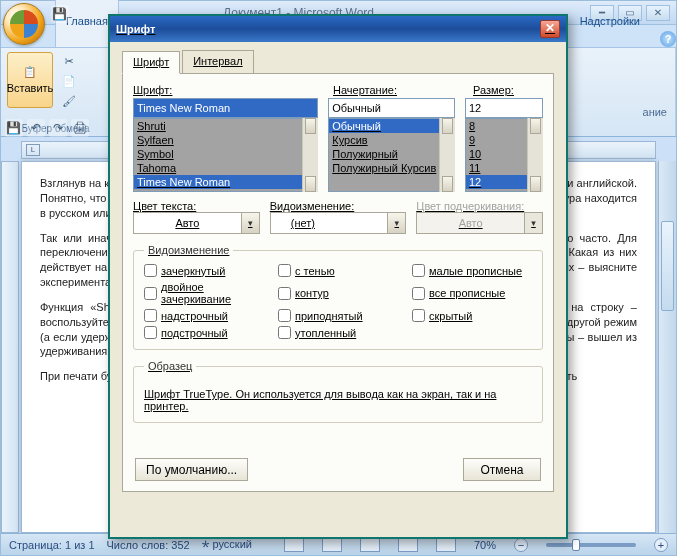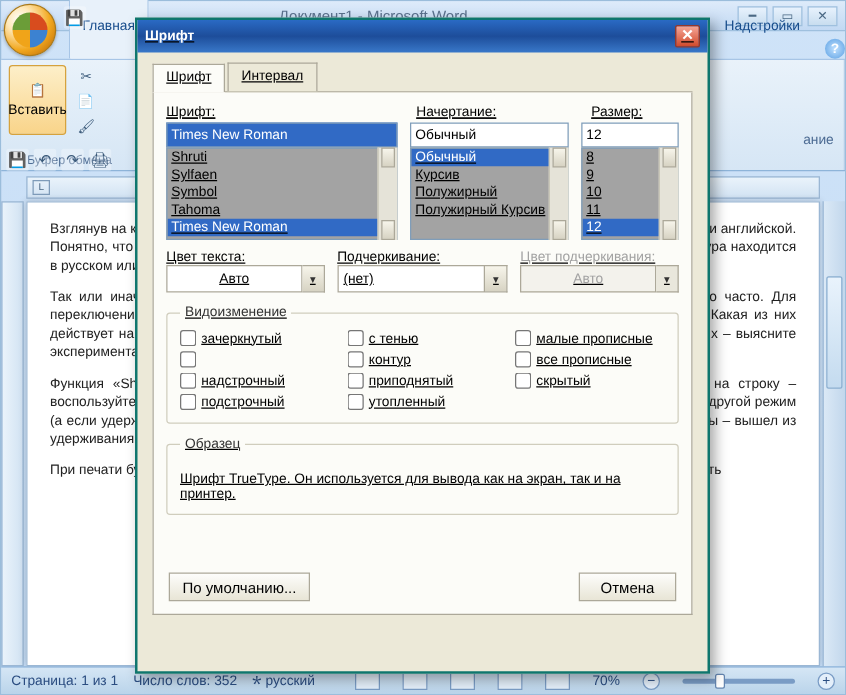--- a/index.html
+++ b/index.html
@@ -70,21 +70,21 @@
   .listbox .item.selected { background:#316ac5; color:#fff; }
   .list-wrap { position:relative; }
   .list-wrap .sb { position:absolute; top:0; right:0; bottom:0; width:16px; background:#e5e3d8; border-left:1px solid #c9c7b8; }
   .list-wrap .sb::before,.list-wrap .sb::after{ content:""; position:absolute; left:2px; right:2px; height:14px; background:linear-gradient(#f7f5eb,#d7d3c3); border:1px solid #aca899;}
   .list-wrap .sb::before{ top:0;} .list-wrap .sb::after{ bottom:0;}
 
   .fields-row { display:flex; gap:10px; margin-top:2px;}
   .col-a{ width:190px;} .col-b{ width:130px;} .col-c{ width:80px;}
 
   .dropdown { display:flex; }
-  .dropdown .dd-box{ flex:1; height:22px; border:1px solid #aca899; background:#fff; padding:2px 4px; display:flex; align-items:center; justify-content:center;}
+  .dropdown .dd-box{ flex:1; height:22px; border:1px solid #aca899; background:#fff; padding:2px 20px; display:flex; align-items:center; justify-content:center;}
   .dropdown .dd-btn{ width:18px; height:22px; border:1px solid #aca899; border-left:none; background:linear-gradient(#f7f5eb,#d7d3c3); display:flex; align-items:center; justify-content:center; cursor:pointer;}
   .dd-btn::after{ content:"▾"; font-size:9px; color:#333;}
   .dd-disabled .dd-box{ color:#a2a2a2; background:#f3f2ec;}
   .dd-disabled .dd-btn{ background:#e9e7dc; }
   .lbl-disabled { color:#a2a2a2; }
 
   fieldset { border:1px solid #d0cdbd; border-radius:3px; padding:8px 10px 10px 10px; margin-top:10px;}
   legend { padding:0 4px; color:#333;}
   .checks { display:grid; grid-template-columns: 1fr 1fr 1fr; gap:4px 14px; }
   .check { display:flex; align-items:center; gap:4px; cursor:pointer;}
@@ -257,21 +257,21 @@
 
       <div class="fields-row" style="margin-top:8px">
         <div style="width:130px">
           <label>Цвет текста:</label>
           <div class="dropdown">
             <div class="dd-box">Авто</div>
             <div class="dd-btn"></div>
           </div>
         </div>
         <div style="width:140px">
-          <label>Подчеркивание:</label>
+          <label>Видоизменение:</label>
           <div class="dropdown">
             <div class="dd-box" style="justify-content:flex-start">(нет)</div>
             <div class="dd-btn"></div>
           </div>
         </div>
         <div style="width:130px">
           <label class="lbl-disabled">Цвет подчеркивания:</label>
           <div class="dropdown dd-disabled">
             <div class="dd-box">Авто</div>
             <div class="dd-btn"></div>
@@ -290,20 +290,21 @@
               <input type="checkbox" style="">
               <span>с тенью</span>
             </label>
           <label class="check">
               <input type="checkbox" style="">
               <span>малые прописные</span>
             </label>
 
           <label class="check">
               <input type="checkbox" style="">
+              <span>двойное зачеркивание</span>
             </label>
           <label class="check">
               <input type="checkbox" style="">
               <span>контур</span>
             </label>
           <label class="check">
               <input type="checkbox" style="">
               <span>все прописные</span>
             </label>
 

